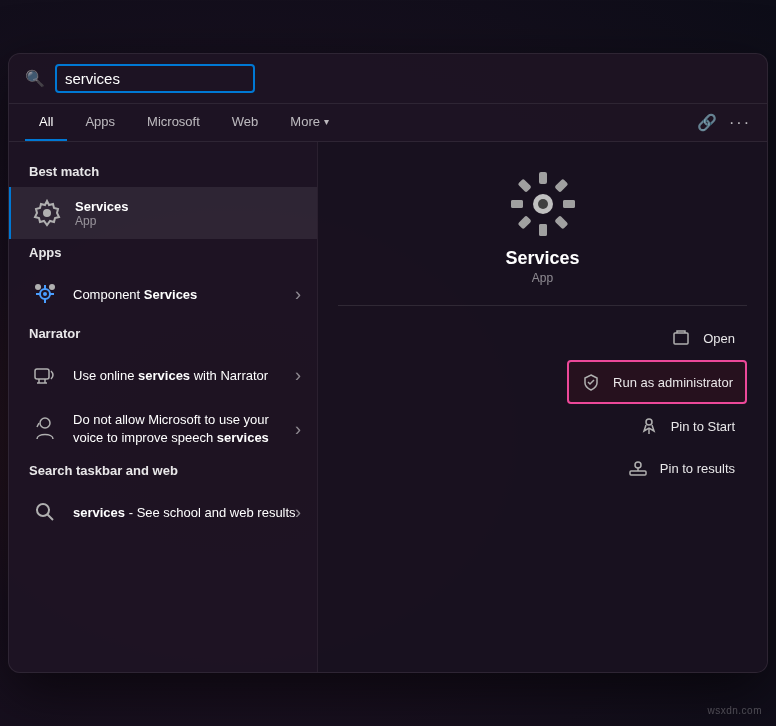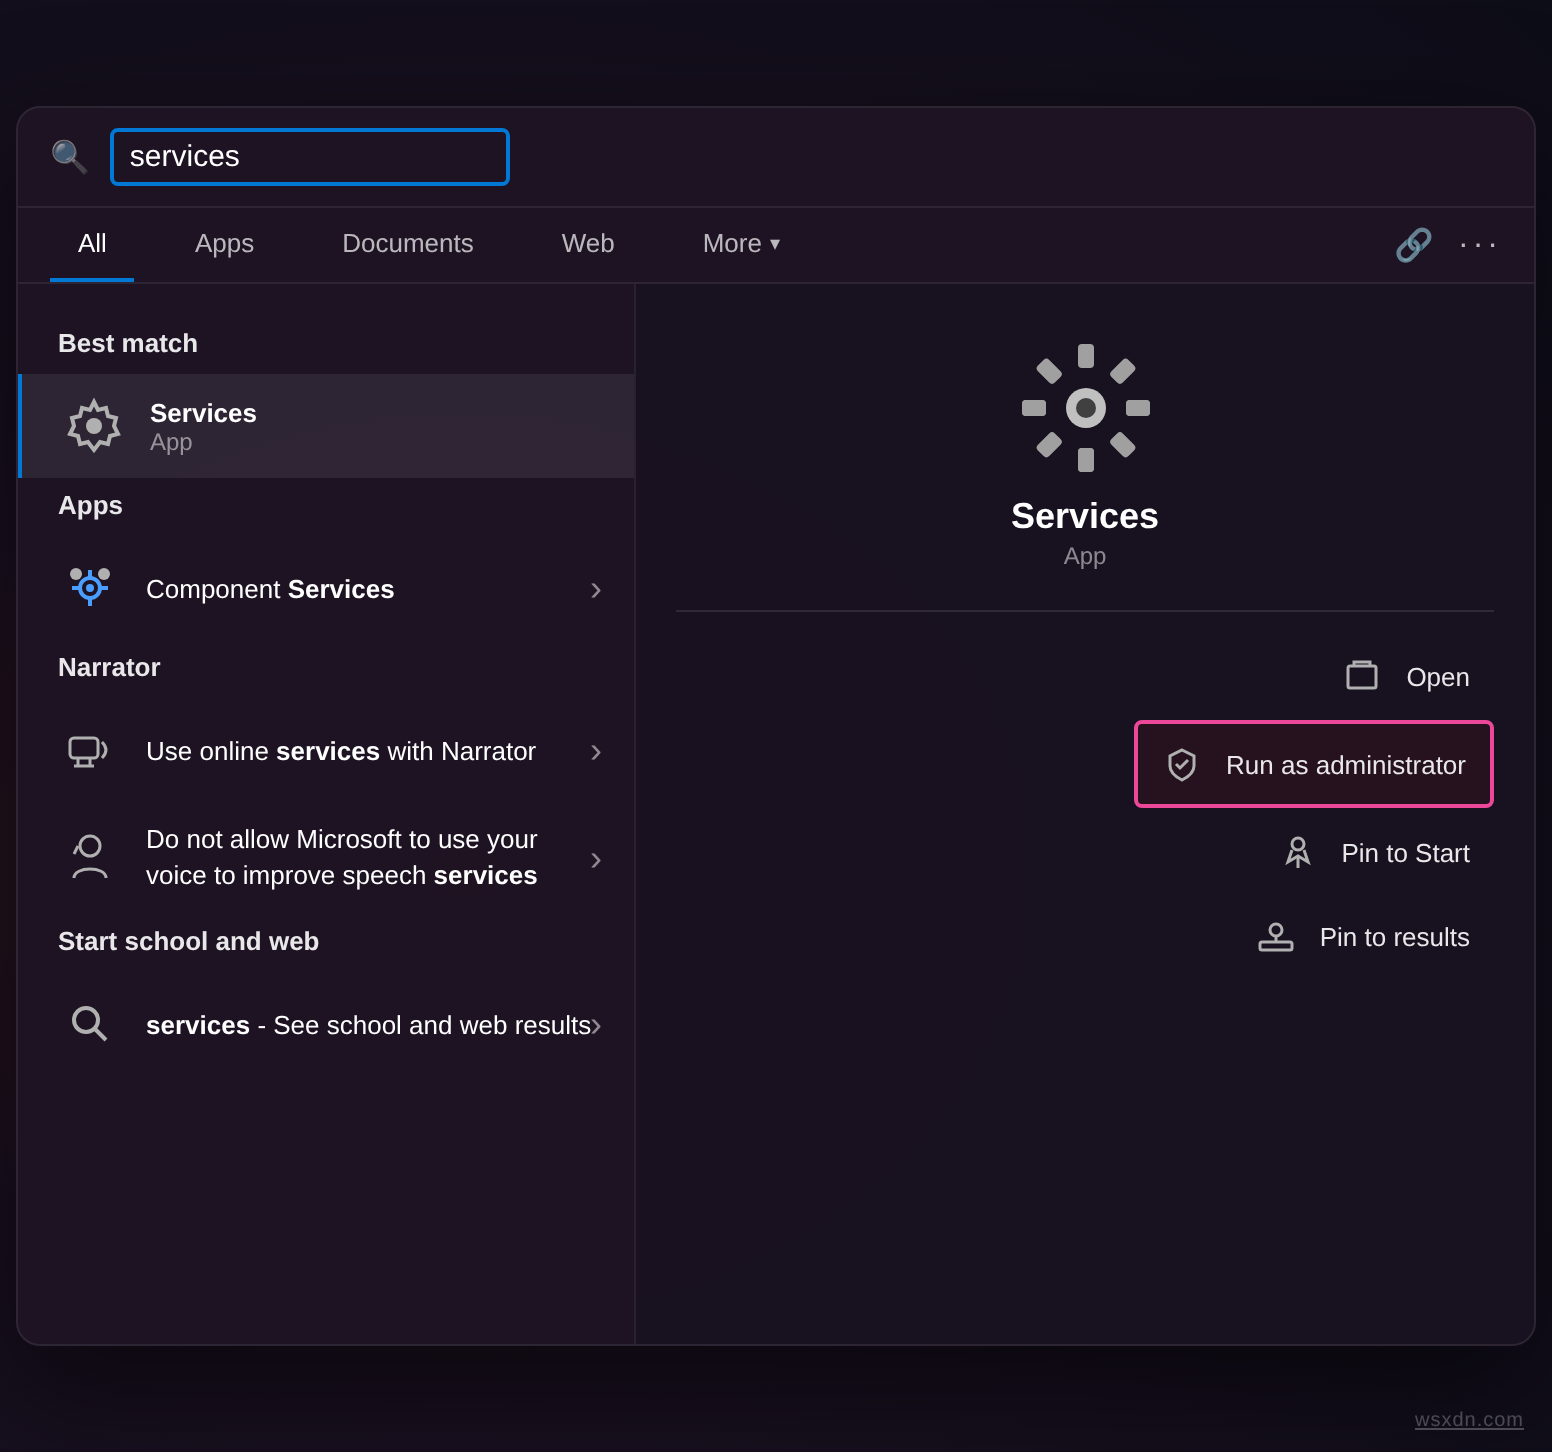--- a/index.html
+++ b/index.html
@@ -49,21 +49,21 @@
     .nav-tabs {
       display: flex;
       align-items: center;
       padding: 0 16px;
       border-bottom: 1px solid rgba(255,255,255,0.08);
       gap: 4px;
       justify-content: space-between;
     }
     .nav-left {
       display: flex;
-      gap: 16px;
+      gap: 4px;
       align-items: center;
       justify-content: flex-end;
     }
     .nav-tab {
       padding: 10px 14px;
       font-size: 13px;
       color: rgba(255,255,255,0.7);
       cursor: pointer;
       border-bottom: 2px solid transparent;
       position: relative;
@@ -204,21 +204,20 @@
       color: rgba(255,255,255,0.9);
     }
     
     .watermark {
       position: absolute;
       bottom: 10px;
       right: 14px;
       font-size: 10px;
       color: rgba(255,255,255,0.25);
       letter-spacing: 0.5px;
-      text-decoration: underline;
     }
   </style>
 </head>
 <body>
 
 <div class="search-panel">
 
   <div class="search-bar">
     <span class="search-icon">🔍</span>
     <input class="search-input" type="text" value="services" style="">
@@ -226,21 +225,21 @@
 
   <div class="nav-tabs">
     <div class="nav-left">
       <div class="nav-tab active">
         <span>All</span>
       </div>
       <div class="nav-tab">
         <span>Apps</span>
       </div>
       <div class="nav-tab">
-        <span>Documents</span>
+        <span>Microsoft</span>
       </div>
       <div class="nav-tab">
         <span>Web</span>
       </div>
       <div class="nav-tab more-tab">
         <span>More</span>
         <span style="font-size:10px;">▾</span>
       </div>
     </div>
     <div class="nav-right">
@@ -308,21 +307,21 @@
             <circle cx="14" cy="8" r="5" fill="none" stroke="#b0b0b0" stroke-width="1.5"></circle>
             <path d="M6 24 C6 18 22 18 22 24" fill="none" stroke="#b0b0b0" stroke-width="1.5"></path>
             <line x1="8" y1="8" x2="6" y2="12" stroke="#b0b0b0" stroke-width="1.5"></line>
           </svg>
         </div>
         <div class="item-text">
           <div class="item-title" style="line-height:1.4;">Do not allow Microsoft to use your voice to improve speech <span class="bold">services</span></div>
         </div>
       </div>
 
-      <div class="section-label">Start school and web</div>
+      <div class="section-label">Search taskbar and web</div>
       <div class="result-item has-arrow">
         <div class="item-icon">
           <svg width="22" height="22" viewBox="0 0 22 22">
             <circle cx="9" cy="9" r="6" fill="none" stroke="#b0b0b0" stroke-width="2"></circle>
             <line x1="13.5" y1="13.5" x2="19" y2="19" stroke="#b0b0b0" stroke-width="2"></line>
           </svg>
         </div>
         <div class="item-text">
           <div class="item-title">
             <span class="bold">services</span>

